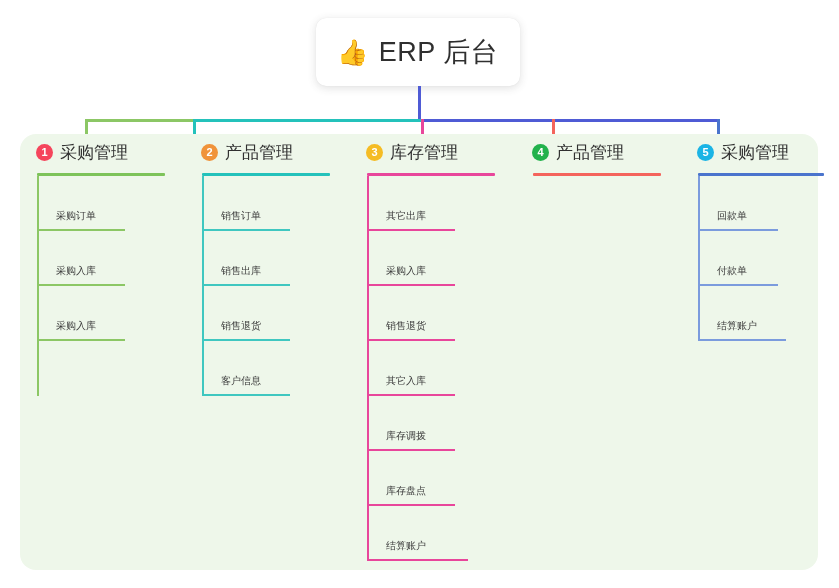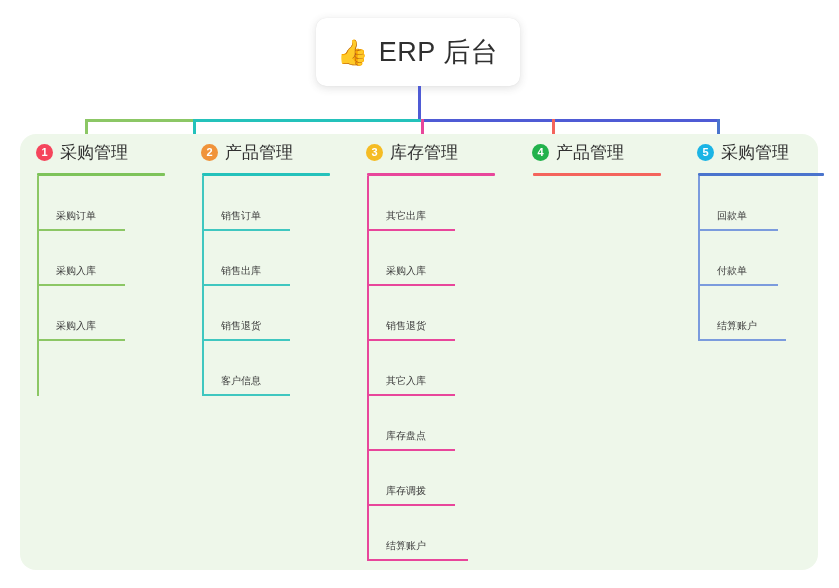--- a/index.html
+++ b/index.html
@@ -226,25 +226,25 @@
           </div>
           <div class="item">
             <span class="item-label">销售退货</span>
             <div class="item-rule" style="background: rgb(232, 70, 155); width: 88px;"></div>
           </div>
           <div class="item">
             <span class="item-label">其它入库</span>
             <div class="item-rule" style="background: rgb(232, 70, 155); width: 88px;"></div>
           </div>
           <div class="item">
+            <span class="item-label">库存调拨</span>
+            <div class="item-rule" style="background: rgb(232, 70, 155); width: 88px;"></div>
+          </div>
+          <div class="item">
             <span class="item-label">库存盘点</span>
-            <div class="item-rule" style="background: rgb(232, 70, 155); width: 88px;"></div>
-          </div>
-          <div class="item">
-            <span class="item-label">库存调拨</span>
             <div class="item-rule" style="background: rgb(232, 70, 155); width: 88px;"></div>
           </div>
           <div class="item">
             <span class="item-label">结算账户</span>
             <div class="item-rule" style="background: rgb(232, 70, 155); width: 101px;"></div>
           </div>
         </div>
       </div>
       <div class="column" style="left: 516px; width: 165px;">
         <div class="col-head">

